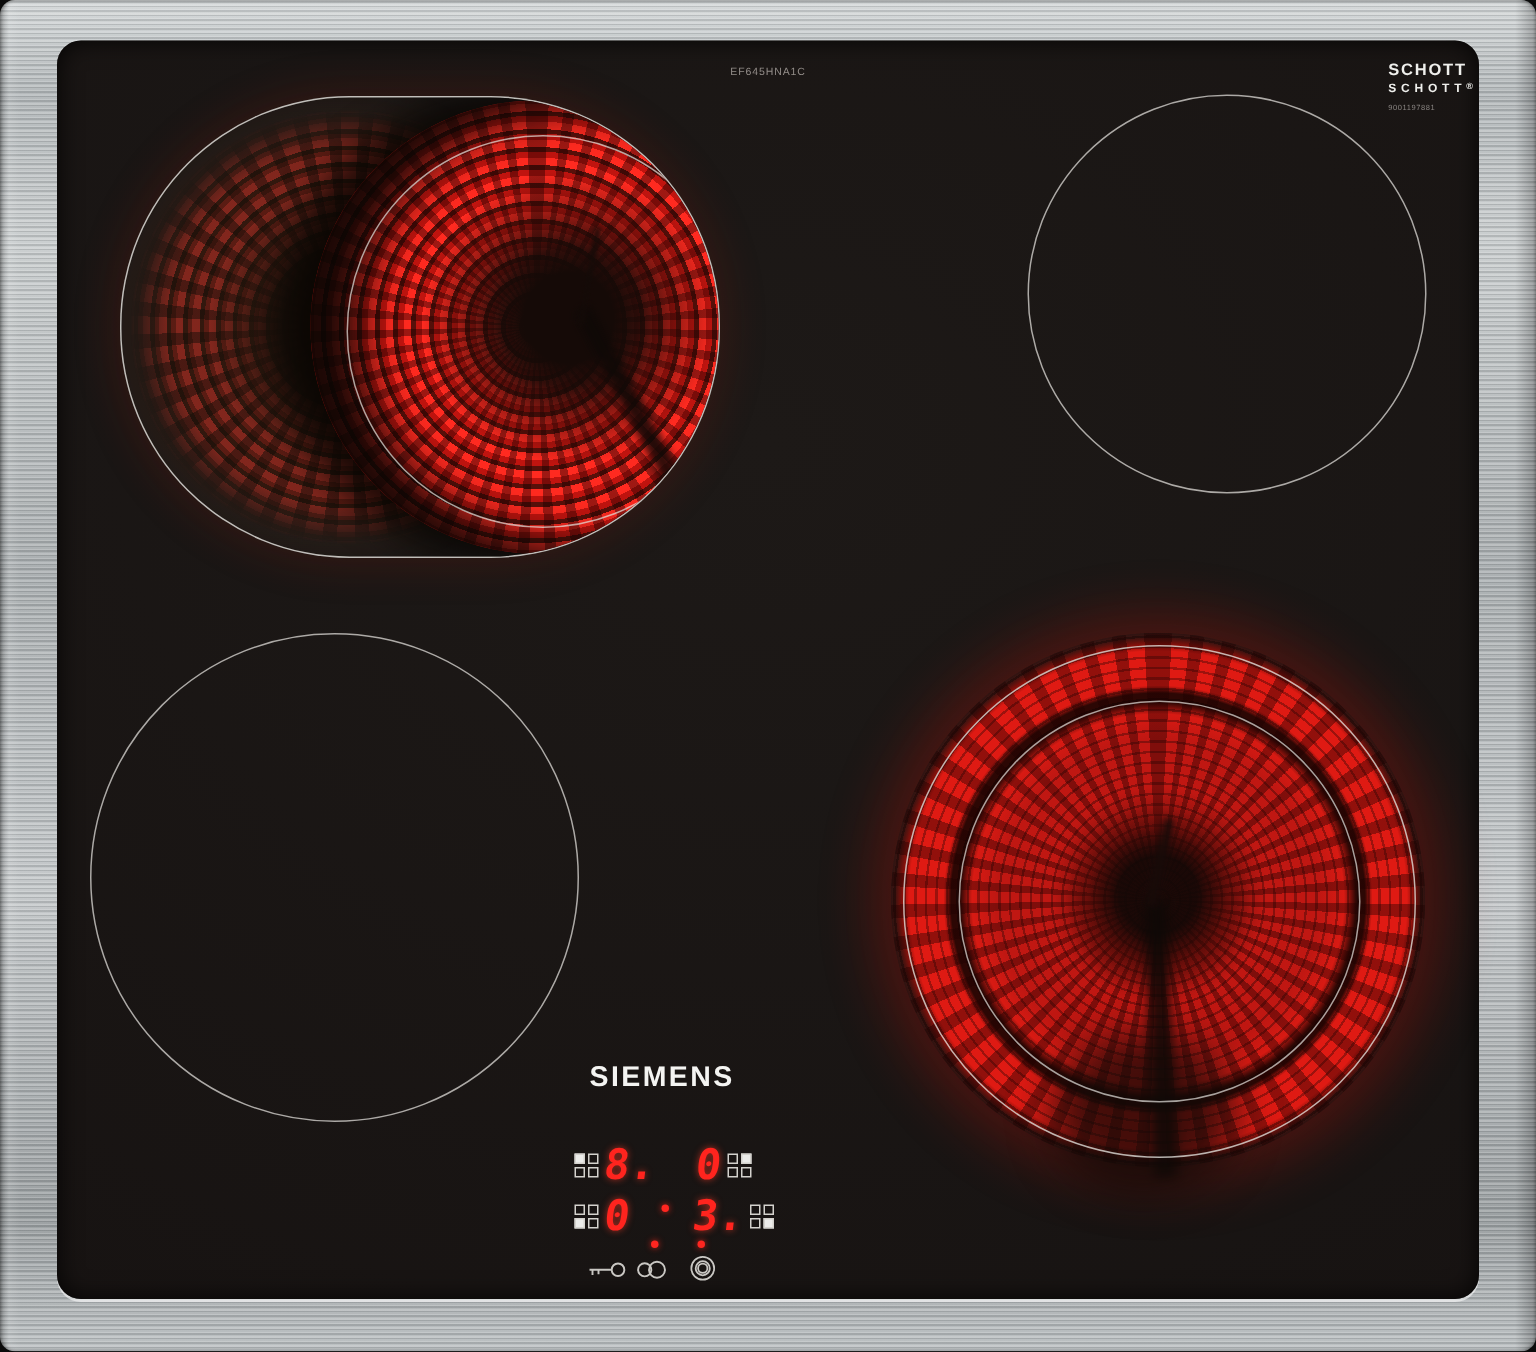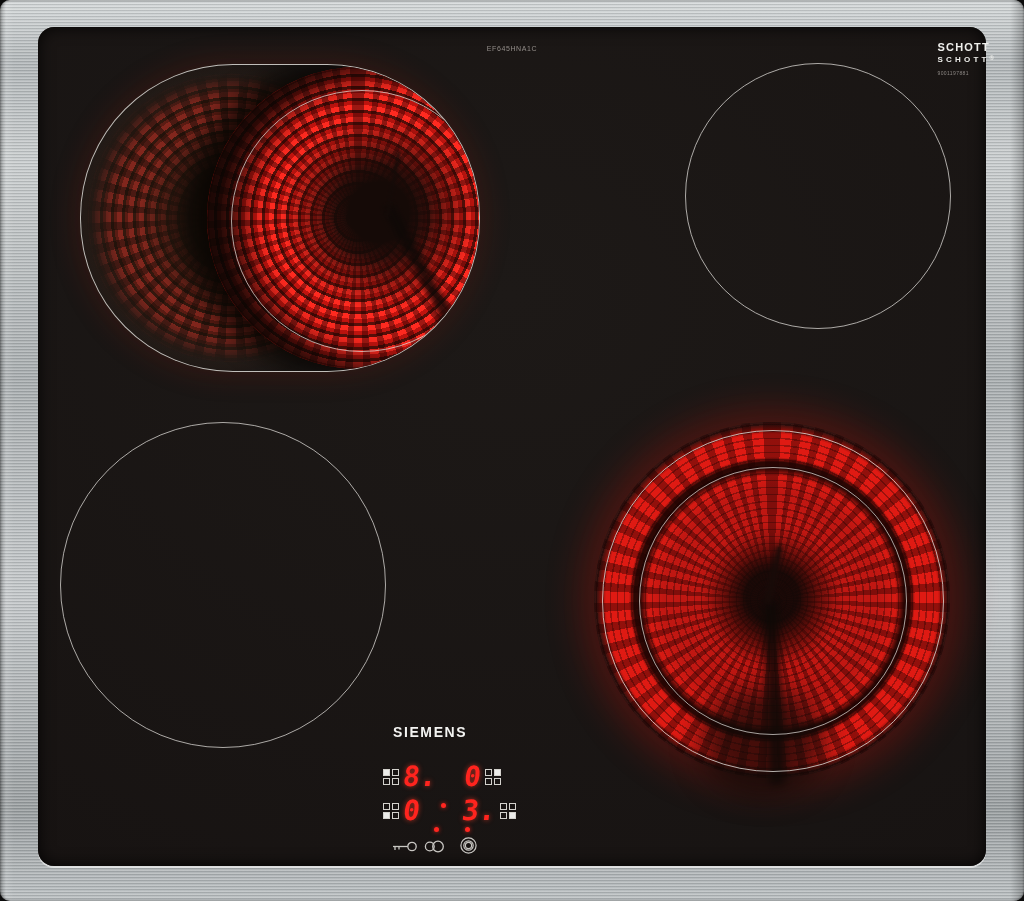--- a/index.html
+++ b/index.html
@@ -15,21 +15,21 @@
   }
 
   
   .glass{position:absolute;left:38px;right:38px;top:27px;bottom:35px;border-radius:16px;
     background: radial-gradient(130% 120% at 50% 32%, #1d1917 0%, #171312 70%, #131010 100%);
     box-shadow: 0 2px 0 rgba(255,255,255,.55), 0 -1px 0 rgba(255,255,255,.10), inset 0 0 16px rgba(0,0,0,.85);
   }
 
   
   .model{position:absolute;left:50%;transform:translateX(-50%);top:45px;font-size:7px;letter-spacing:.6px;color:#938d89;}
-  .ceran{position:absolute;right:30px;top:42px;color:#efefec;line-height:1.05;}
+  .ceran{position:absolute;right:42px;top:42px;color:#efefec;line-height:1.05;}
   .ceran-l1{font-size:11px;font-weight:bold;letter-spacing:1.2px;}
   .ceran-l2{font-size:8px;font-weight:bold;letter-spacing:3.2px;margin-top:1px;}
   .ceran-l2 .reg{font-size:6px;letter-spacing:0;vertical-align:2px;}
   .ceran-num{font-size:5px;color:#8b8683;letter-spacing:.4px;margin-top:7px;}
 
   
   .ring{position:absolute;border-radius:50%;border:1.6px solid rgba(214,212,207,.78);}
   #zone-rear-right{left:685px;top:63px;width:264px;height:264px;}
   #zone-front-left{left:60px;top:422px;width:324px;height:324px;}
 
@@ -76,21 +76,21 @@
   .br-outline-inner{position:absolute;left:54px;top:54px;width:266px;height:266px;border-radius:50%;
     border:1.5px solid rgba(224,222,217,.72);}
   .br-tail{position:absolute;left:178px;top:187px;width:15px;height:185px;background:rgba(14,8,6,.88);
     transform:rotate(-2deg);transform-origin:50% 0;filter:blur(4px);}
   .br-tail2{position:absolute;left:115px;top:277px;width:125px;height:105px;border-radius:50%;
     background:rgba(18,10,7,.75);filter:blur(14px);}
   .br-stub{position:absolute;left:185px;top:132px;width:7px;height:60px;background:rgba(23,11,8,.85);
     transform:rotate(12deg);filter:blur(2px);}
 
   
-  .brand{position:absolute;left:393px;top:724px;font-size:14px;font-weight:bold;letter-spacing:1.6px;color:#f4f4f2;}
+  .brand{position:absolute;left:393px;top:708px;font-size:19px;font-weight:bold;letter-spacing:1.6px;color:#f4f4f2;}
   .disp{position:absolute;display:flex;align-items:center;gap:4px;}
   #d-rl{left:383px;top:763px;} #d-rr{left:464px;top:763px;}
   #d-fl{left:383px;top:797px;} #d-fr{left:462px;top:797px;}
   .seg{font-family:"DejaVu Sans Mono",monospace;font-weight:bold;font-size:28px;line-height:28px;
     color:#ff241e;transform:skewX(-7deg);text-shadow:0 0 5px rgba(255,60,40,.65);}
   .zind{width:16px;height:16px;display:grid;grid-template-columns:7px 7px;grid-template-rows:7px 7px;gap:2px;}
   .zind .sq{border:1.5px solid #d4d2cd;box-sizing:border-box;}
   .zind.f-tl .sq:nth-child(1){background:#ececea;}
   .zind.f-tr .sq:nth-child(2){background:#ececea;}
   .zind.f-bl .sq:nth-child(3){background:#ececea;}

